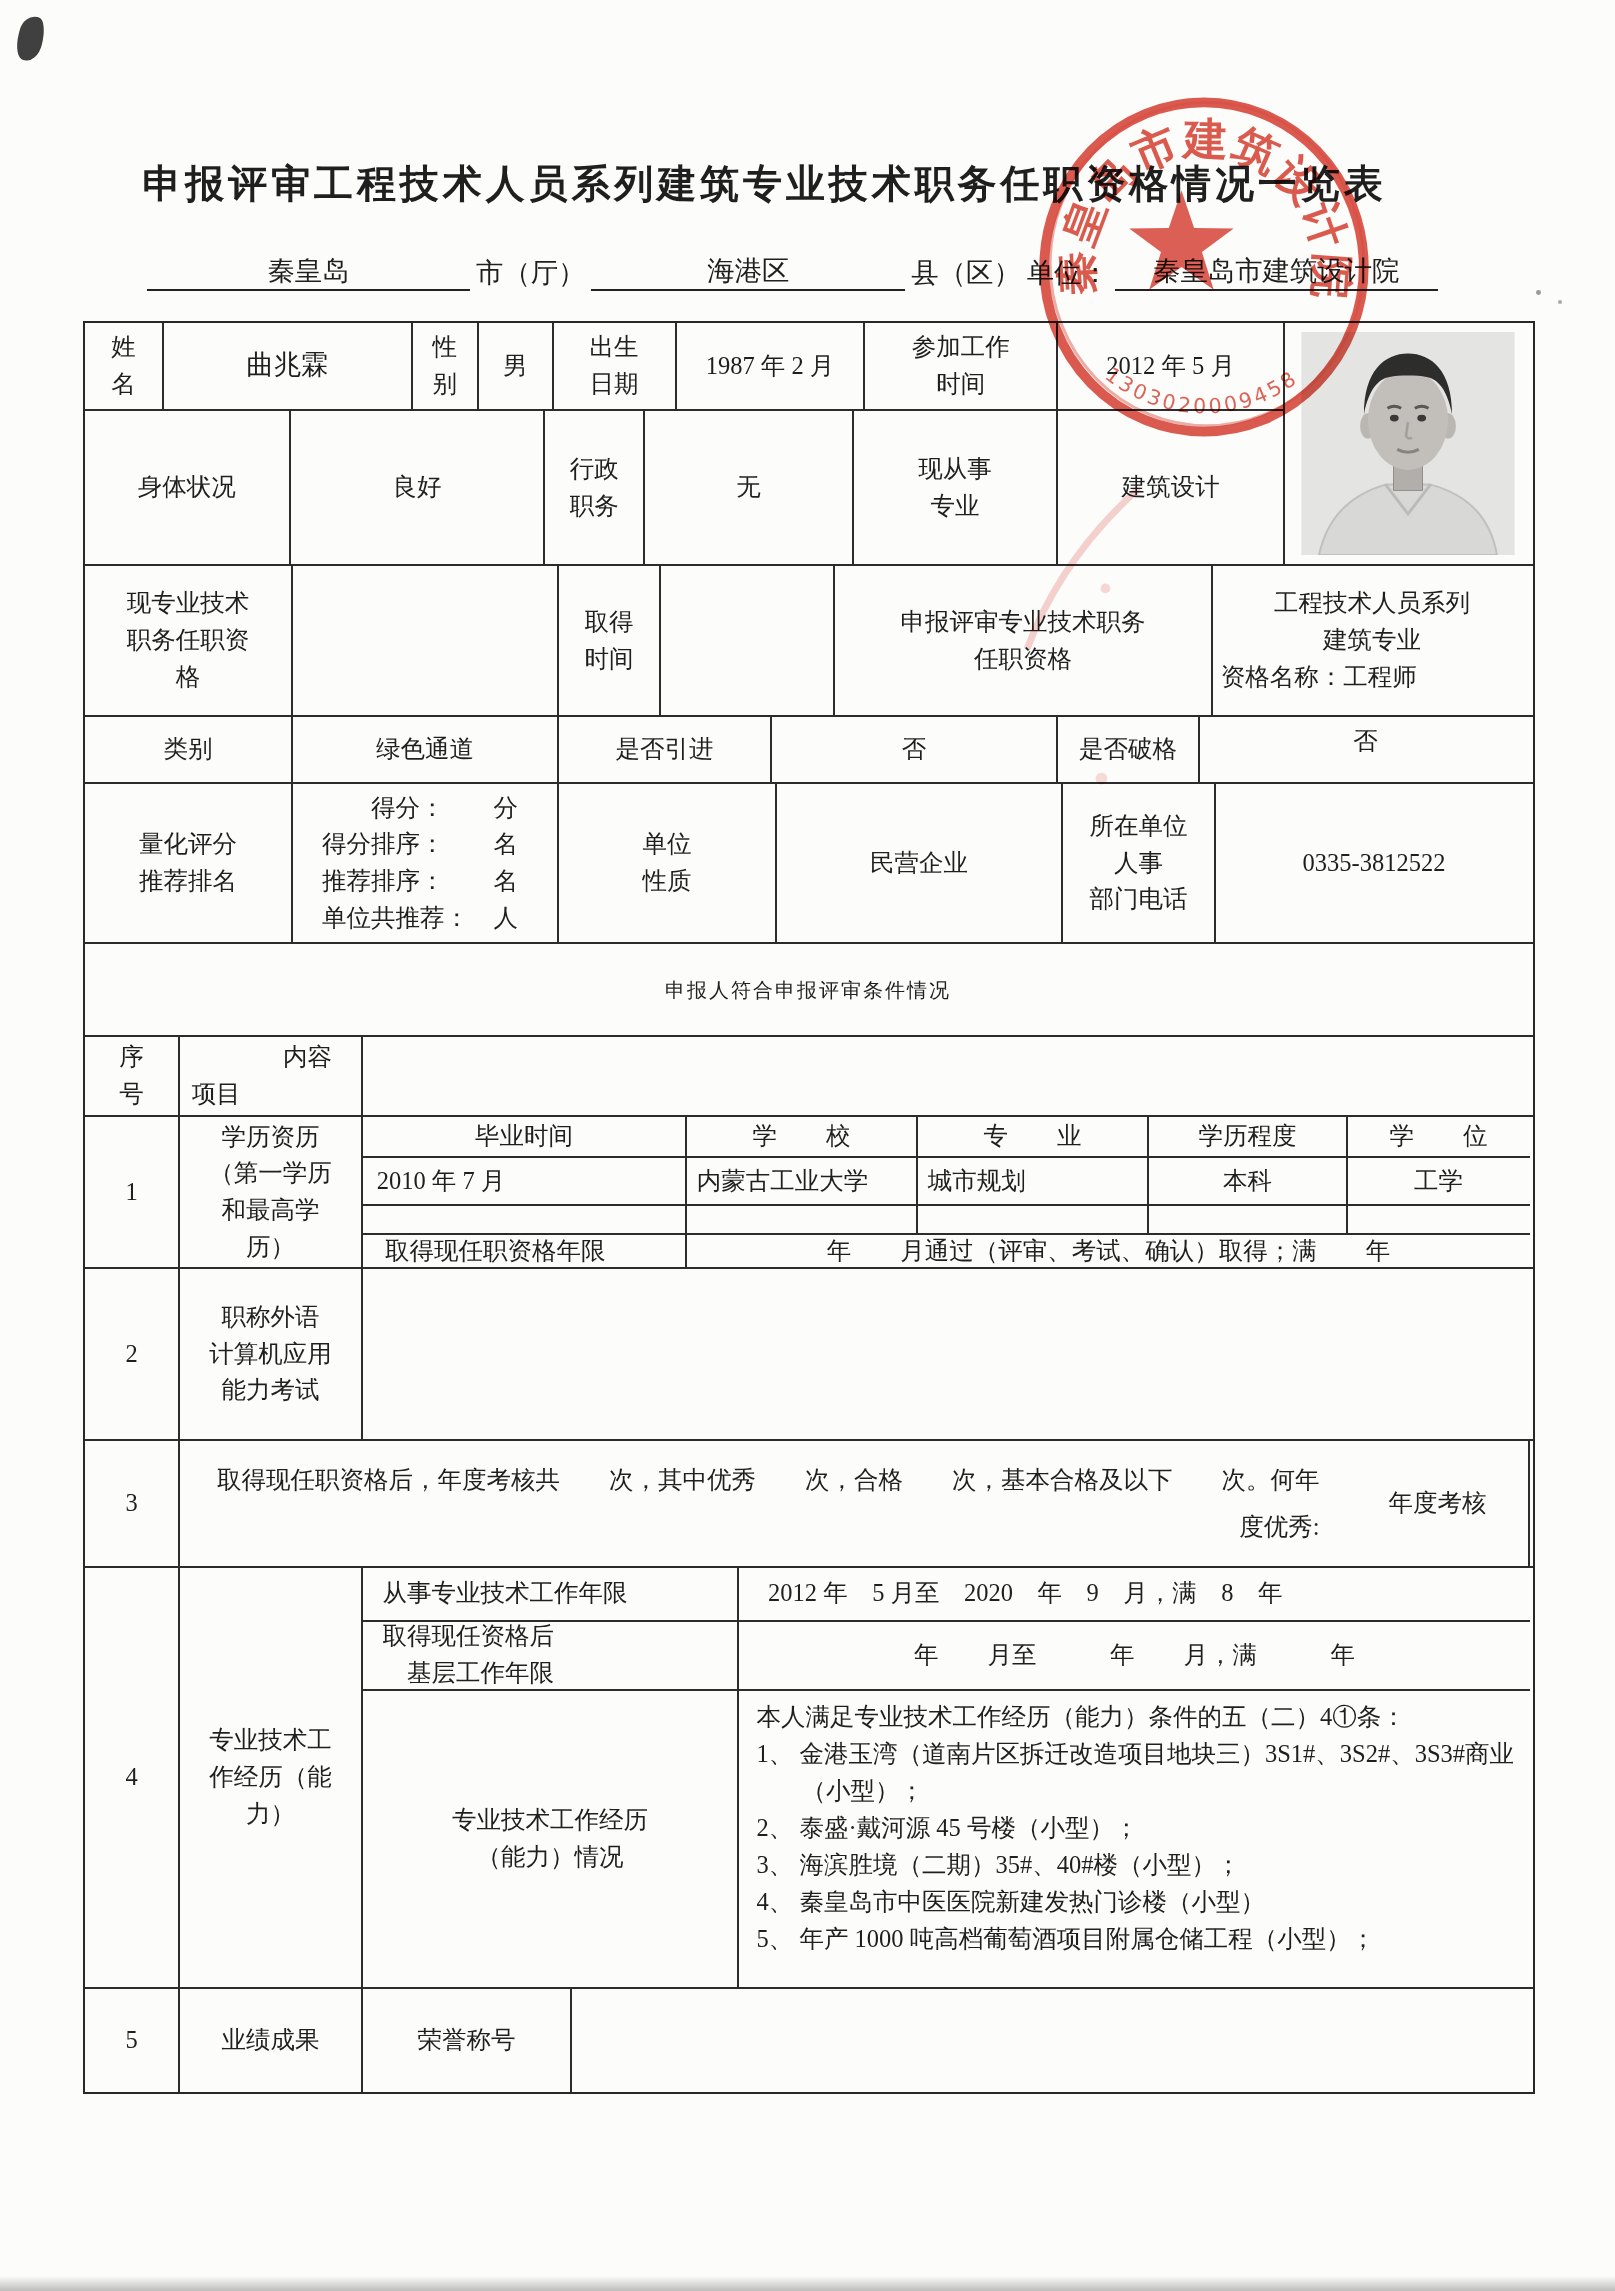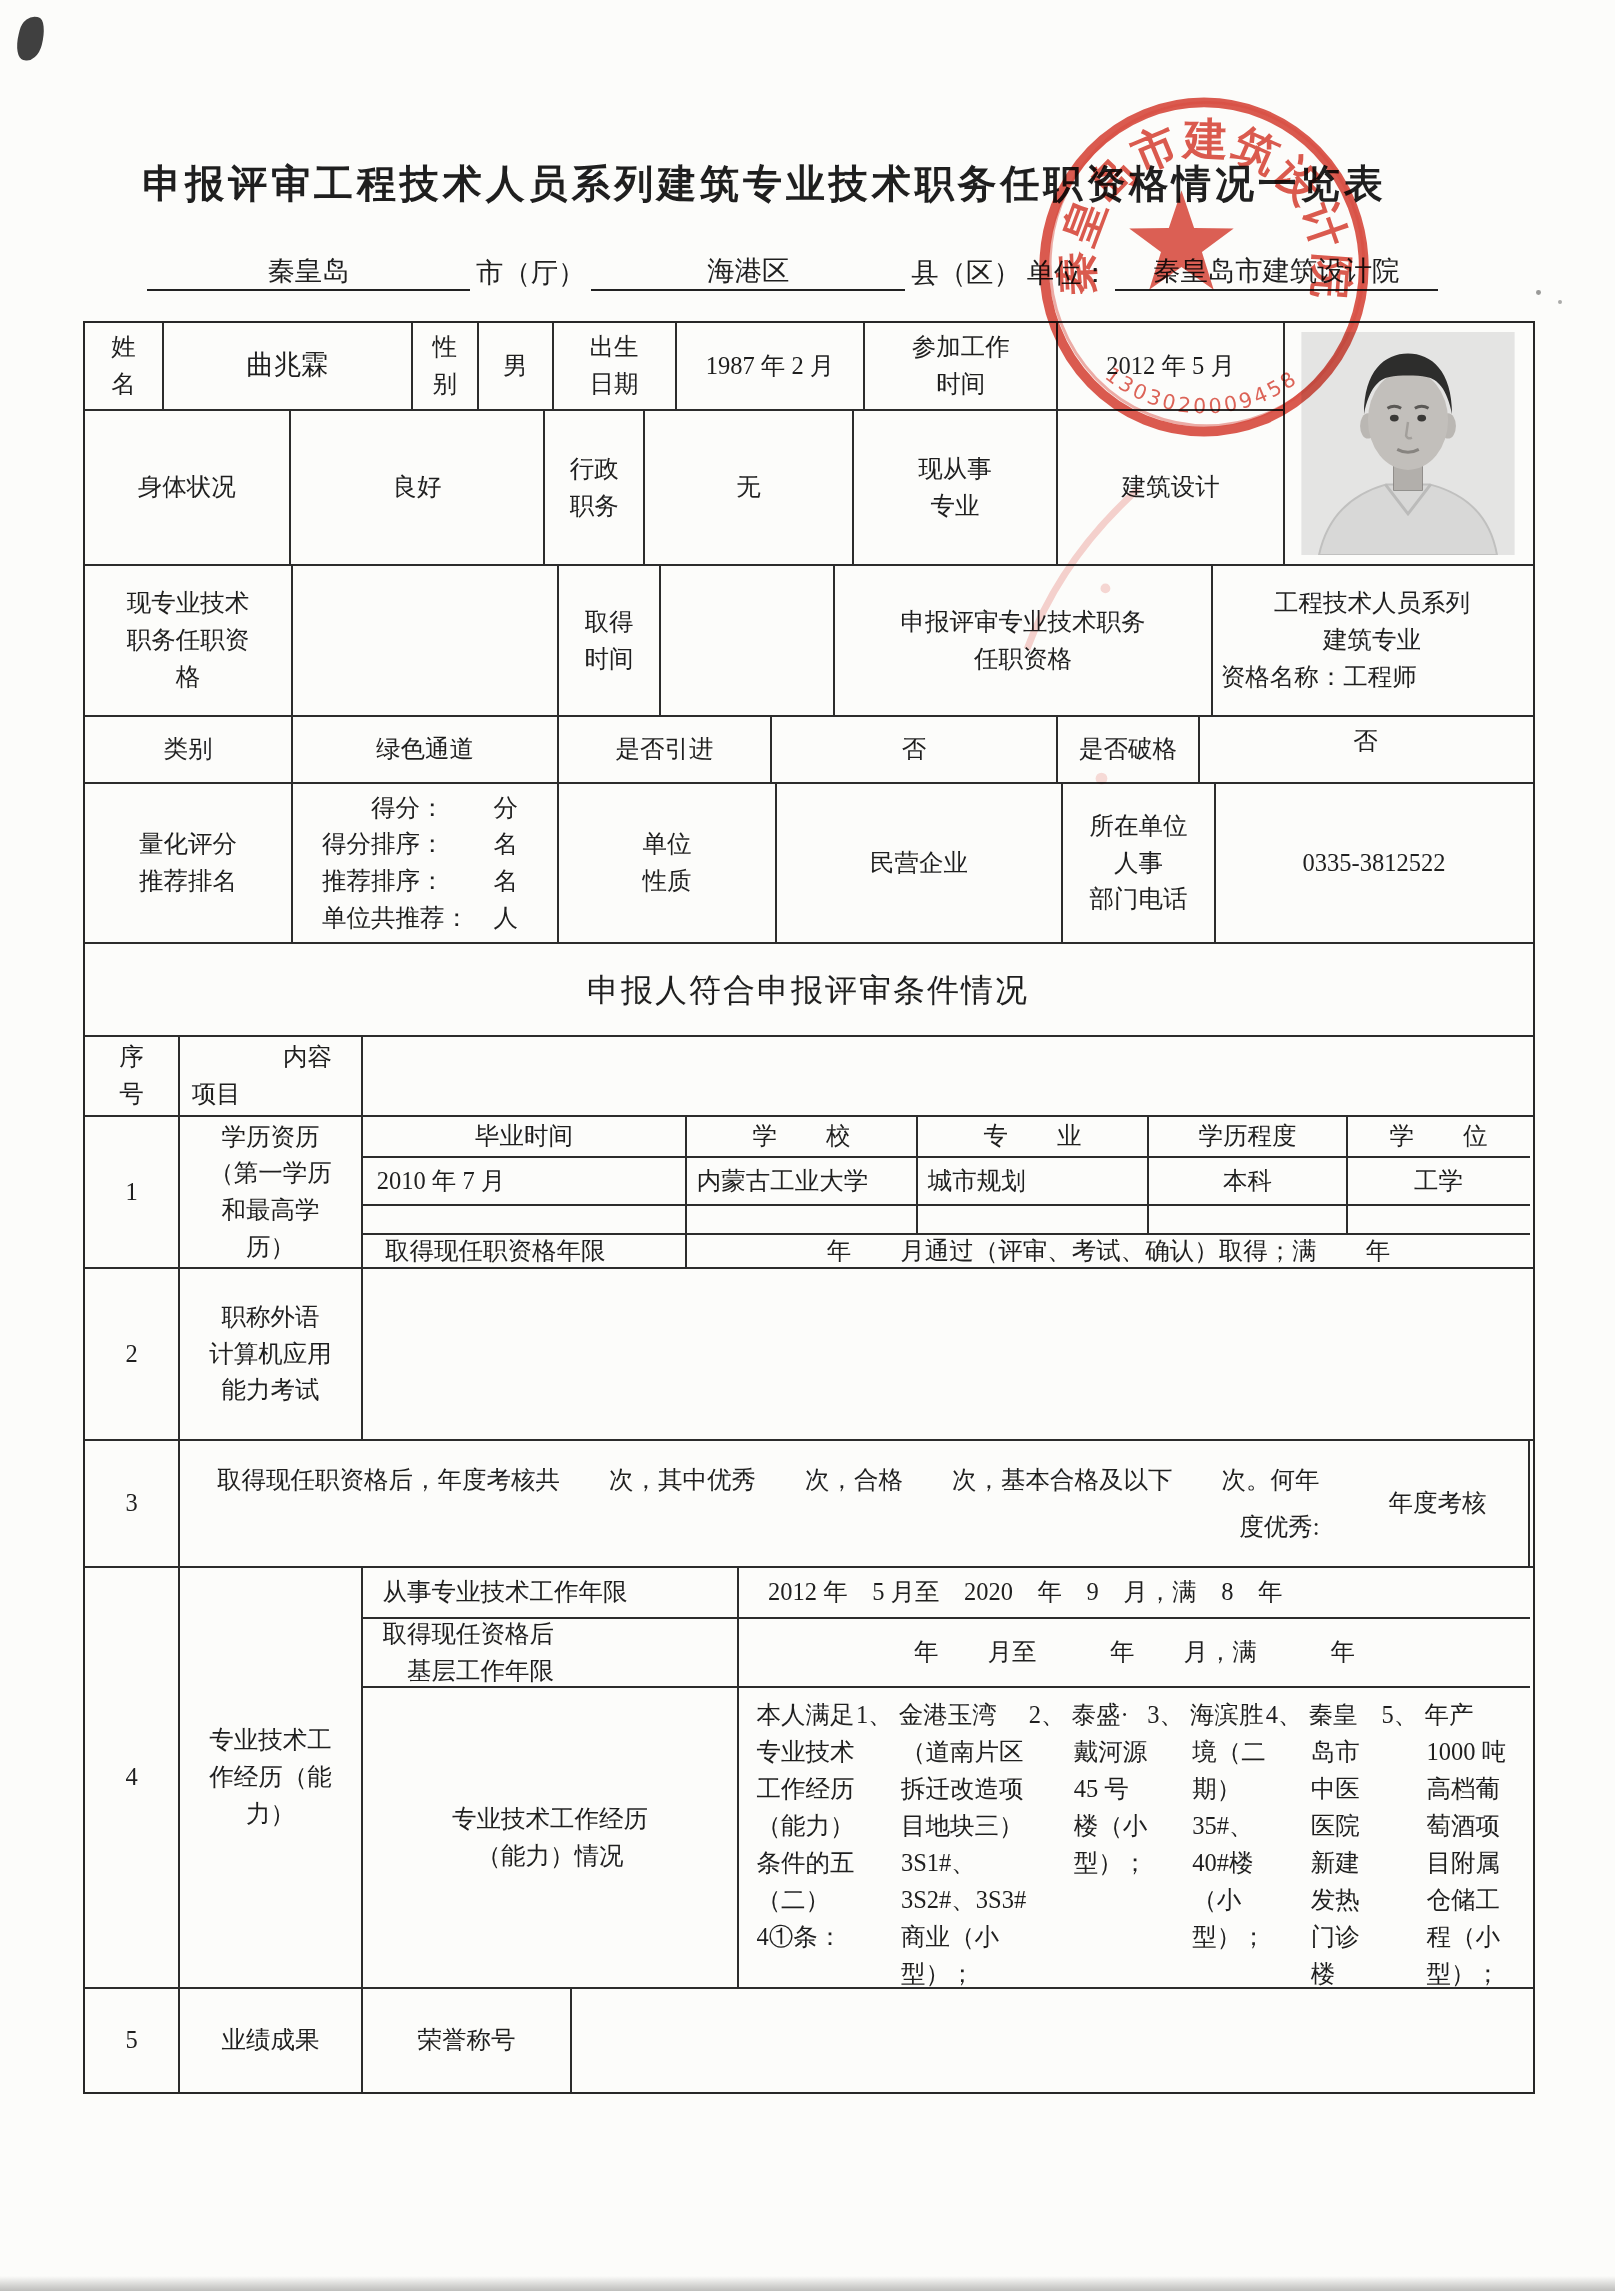--- a/index.html
+++ b/index.html
@@ -20,37 +20,37 @@
   .tbl { position:absolute; left:83px; top:321px; width:1452px; border:2.9px solid #272727; background:transparent; font-size:24.5px; line-height:1.5; }
   .r { display:flex; }
   .bb { border-bottom:2px solid #2c2c2c; }
   .col { display:flex; flex-direction:column; }
   .c { border-right:2px solid #2c2c2c; display:flex; align-items:center; justify-content:center;
        text-align:center; white-space:pre-line; overflow:hidden; }
   .c.last { border-right:none; }
   .ta-l { justify-content:flex-start; text-align:right; }
   .wrap { white-space:normal; }
 
-  .banner { font-size:32px; letter-spacing:2px; }
+  .banner { font-size:20px; letter-spacing:2px; }
   .photo-cell { background:#fcfcfa; }
   .photo { width:214px; height:223px; display:block; margin:auto; filter:grayscale(65%) contrast(0.97); }
 
   
   .stamp { position:absolute; left:1008px; top:71px; width:392px; height:392px;
            mix-blend-mode:multiply; opacity:.92; pointer-events:none; }
   .streaks { position:absolute; left:0; top:0; width:1615px; height:2292px; pointer-events:none; mix-blend-mode:multiply; }
 
   .blob { position:absolute; left:17.6px; top:15.7px; width:24.5px; height:45px; background:#262626;
           border-radius:60% 40% 55% 45% / 40% 60% 45% 55%; transform:rotate(14deg); opacity:.88; }
   .dot1 { position:absolute; left:1536px; top:290px; width:4.9px; height:4.9px; border-radius:50%; background:#9a9a98; }
   .dot2 { position:absolute; left:1558px; top:300px; width:3.9px; height:3.9px; border-radius:50%; background:#ababa9; }
   .bottom-shadow { position:absolute; left:0; bottom:0; width:100%; height:15.7px;
                    background:linear-gradient(#fcfcfa, #b9b9b7); }
 
-  .items { display:flex; flex-direction:row; width:100%; padding:7.8px 15.7px 3.9px 17.6px; }
+  .items { display:flex; flex-direction:column; width:100%; padding:7.8px 15.7px 3.9px 17.6px; }
   .items div { padding-left:45px; text-indent:-45px; line-height:37px; white-space:normal; text-align:left; }
   .apply-block { display:flex; flex-direction:column; justify-content:center; width:100%; height:100%; }
 </style>
 </head>
 <body>
 
 <div class="page">
 
   <div class="blob"></div>
 

